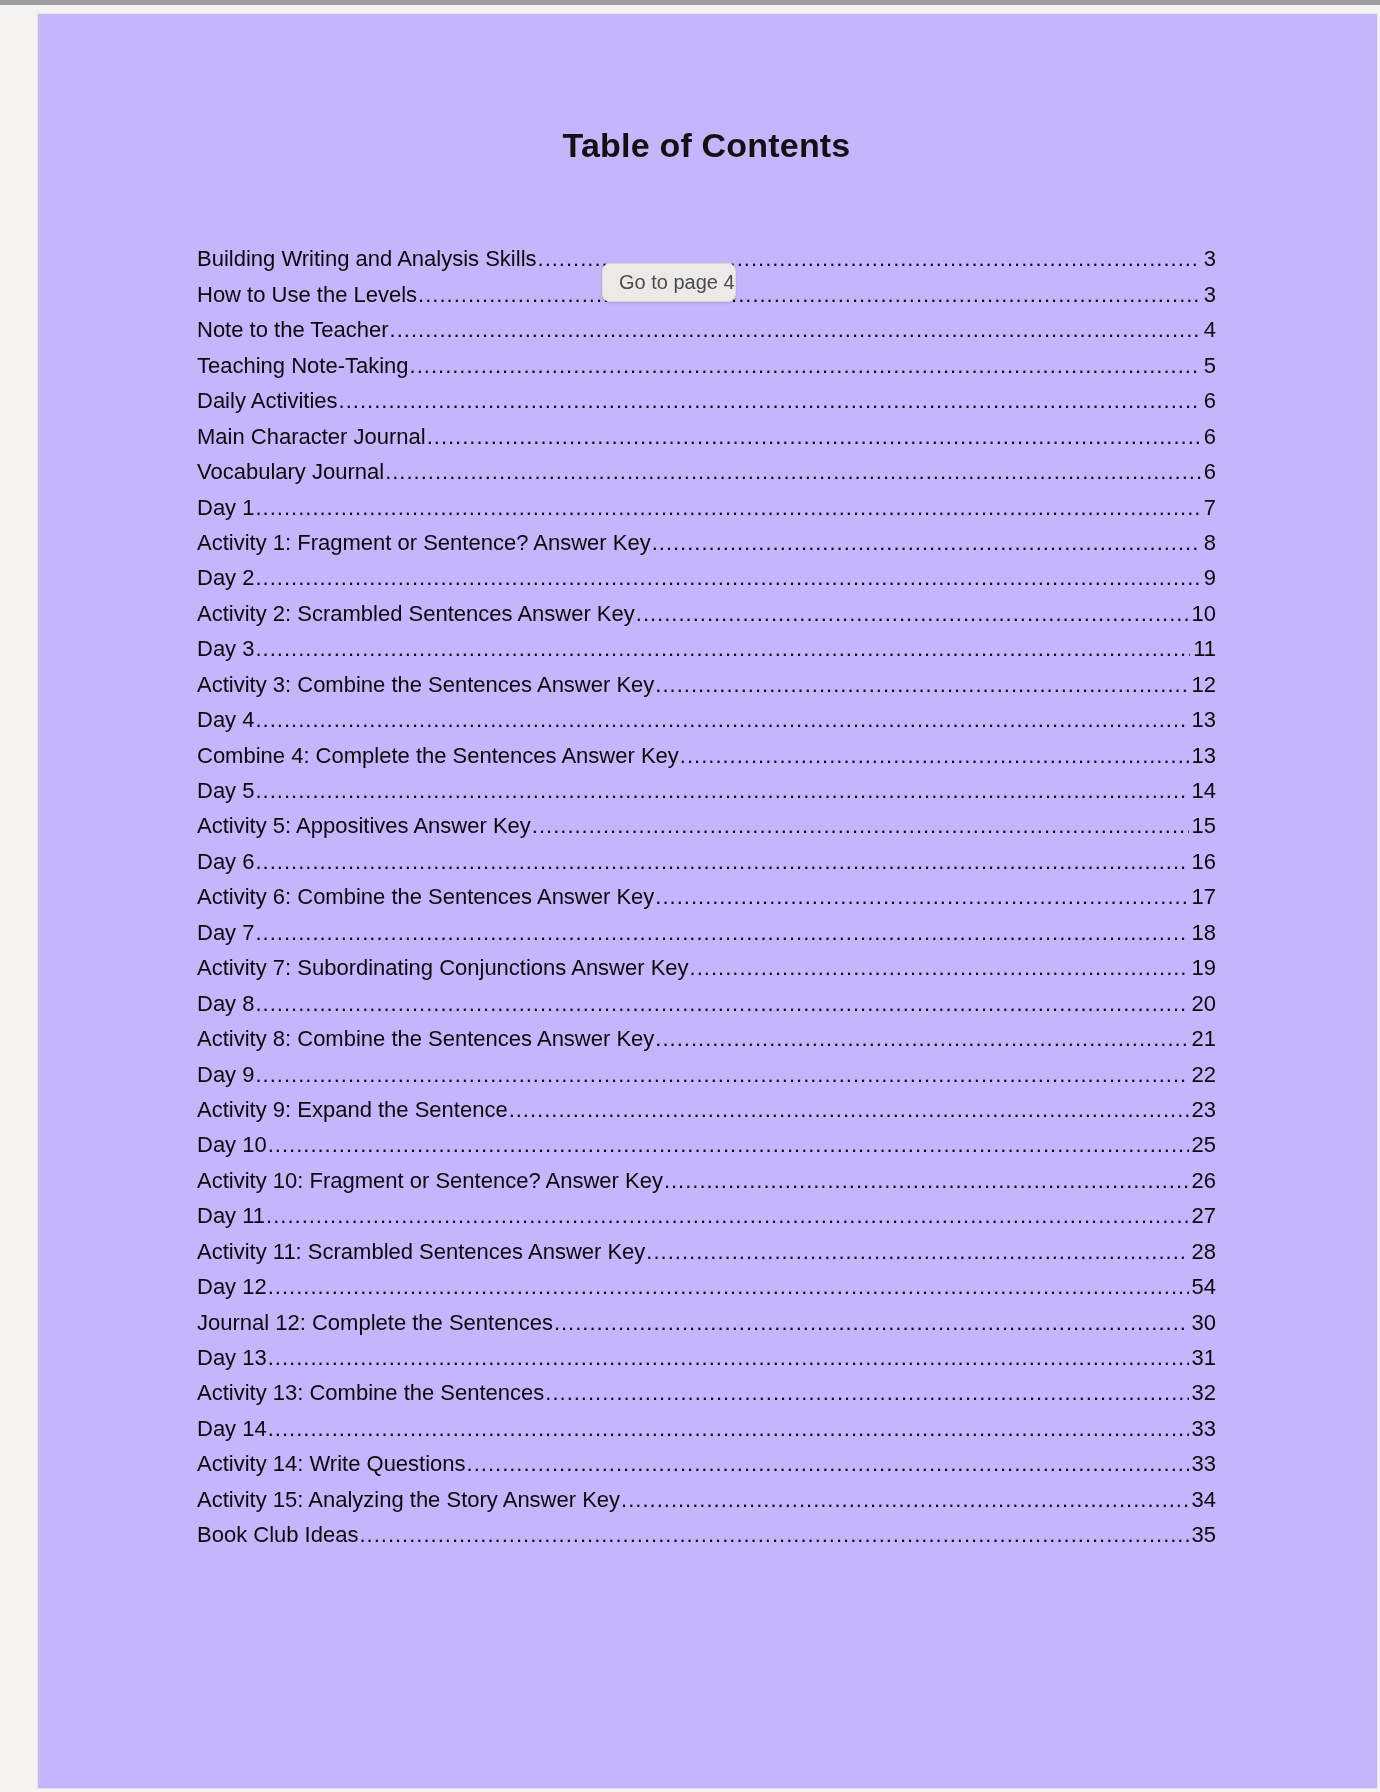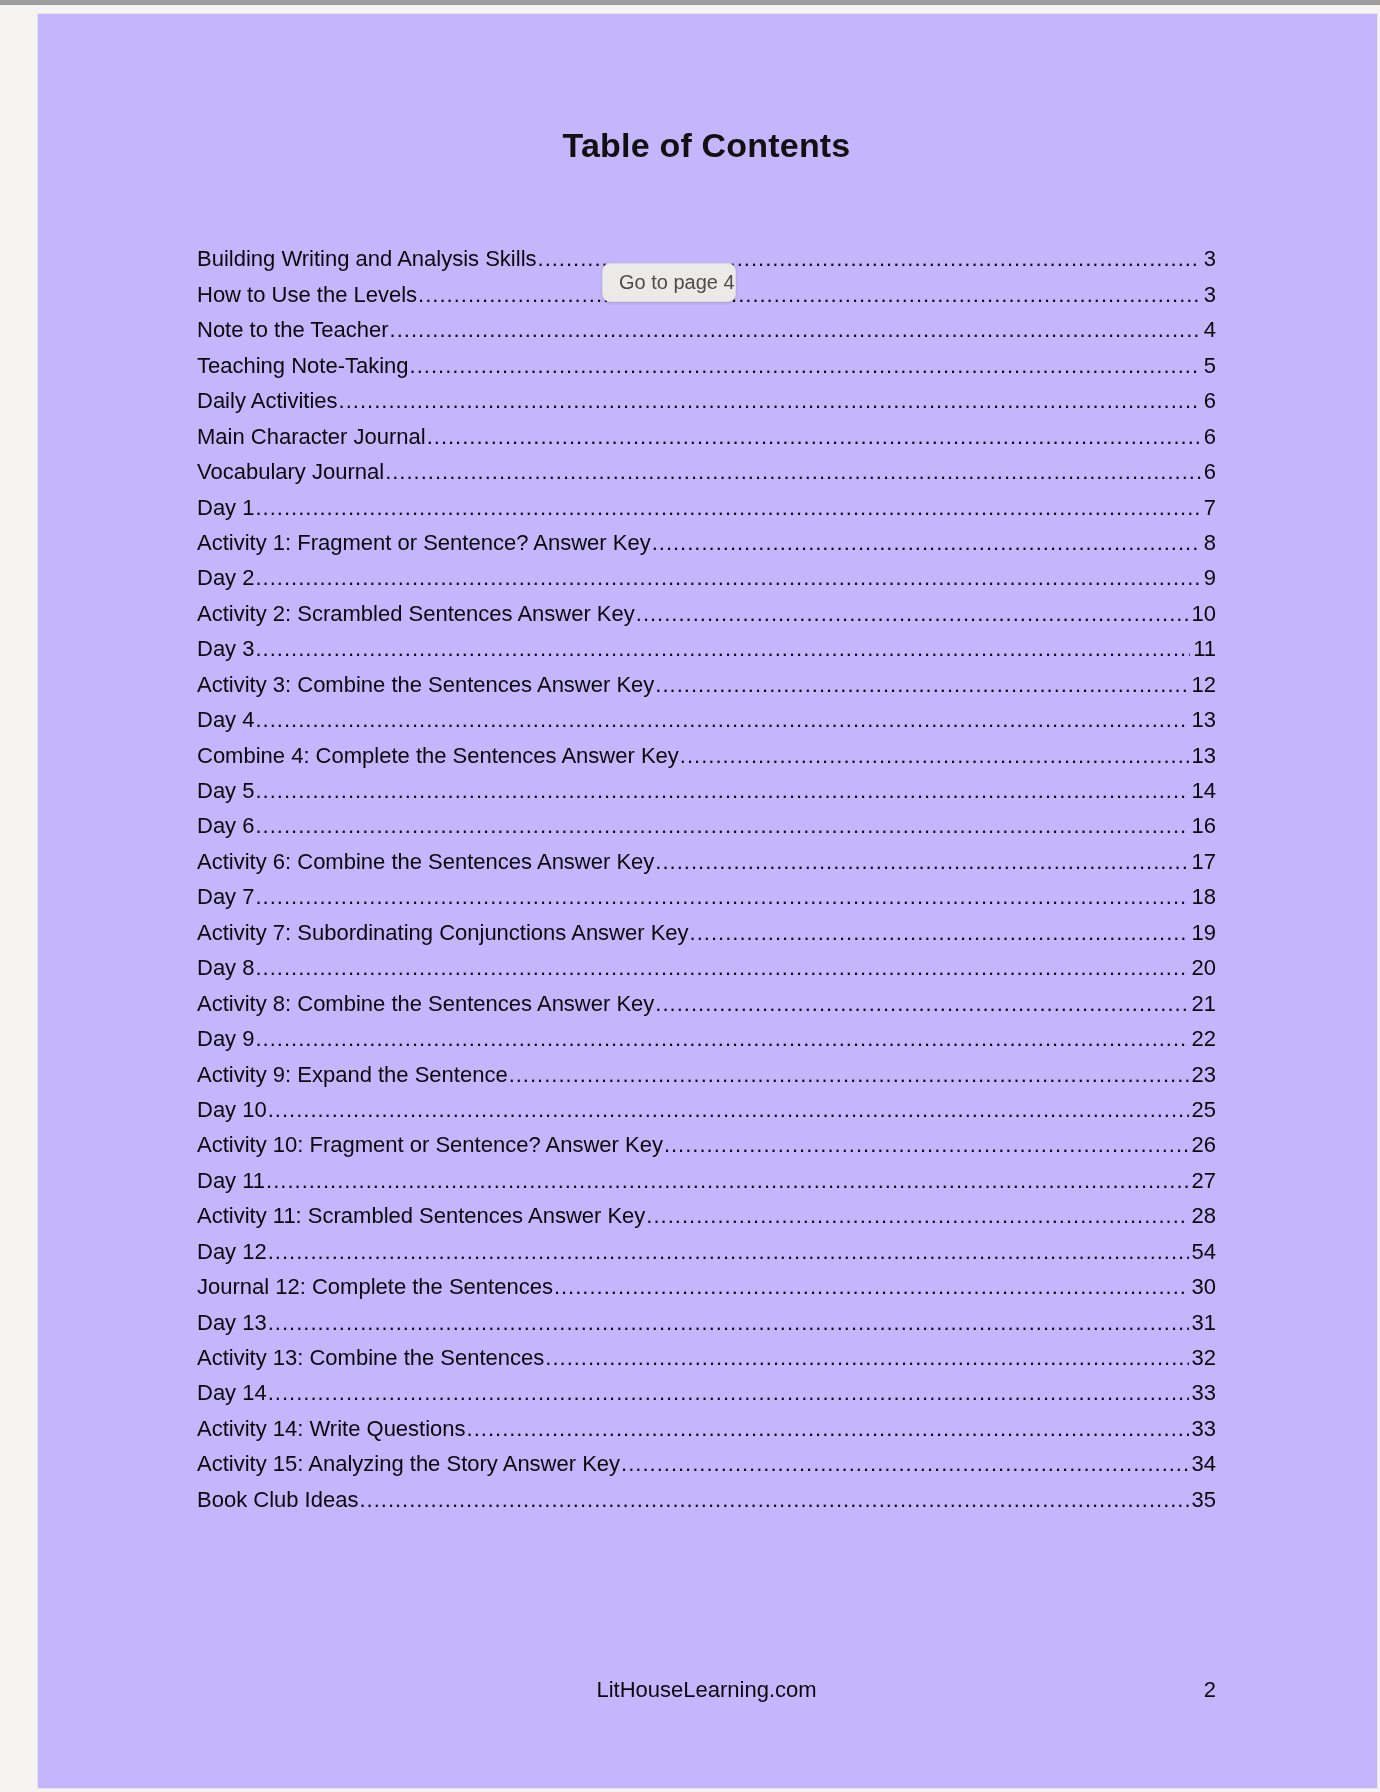--- a/index.html
+++ b/index.html
@@ -199,20 +199,25 @@
         <span class="leader"></span>
         <span class="toc-page">13</span>
       </div>
 
       <div class="toc-row">
         <span class="toc-label">Day 5</span>
         <span class="leader"></span>
         <span class="toc-page">14</span>
       </div>
 
+      <div class="toc-row">
+        <span class="toc-label">Activity 5: Appositives Answer Key</span>
+        <span class="leader"></span>
+        <span class="toc-page">15</span>
+      </div>
 
       <div class="toc-row">
         <span class="toc-label">Day 6</span>
         <span class="leader"></span>
         <span class="toc-page">16</span>
       </div>
 
       <div class="toc-row">
         <span class="toc-label">Activity 6: Combine the Sentences Answer Key</span>
         <span class="leader"></span>
@@ -324,18 +329,14 @@
       <div class="toc-row">
         <span class="toc-label">Book Club Ideas</span>
         <span class="leader"></span>
         <span class="toc-page">35</span>
       </div>
 
     </div>
 
   <div class="tooltip">Go to page 4</div>
 
-  <div class="footer">
-    <div class="footer-site">LitHouseLearning.com</div>
-    <div class="footer-page">2</div>
-  </div>
 
 </div>
 
 </body></html>

